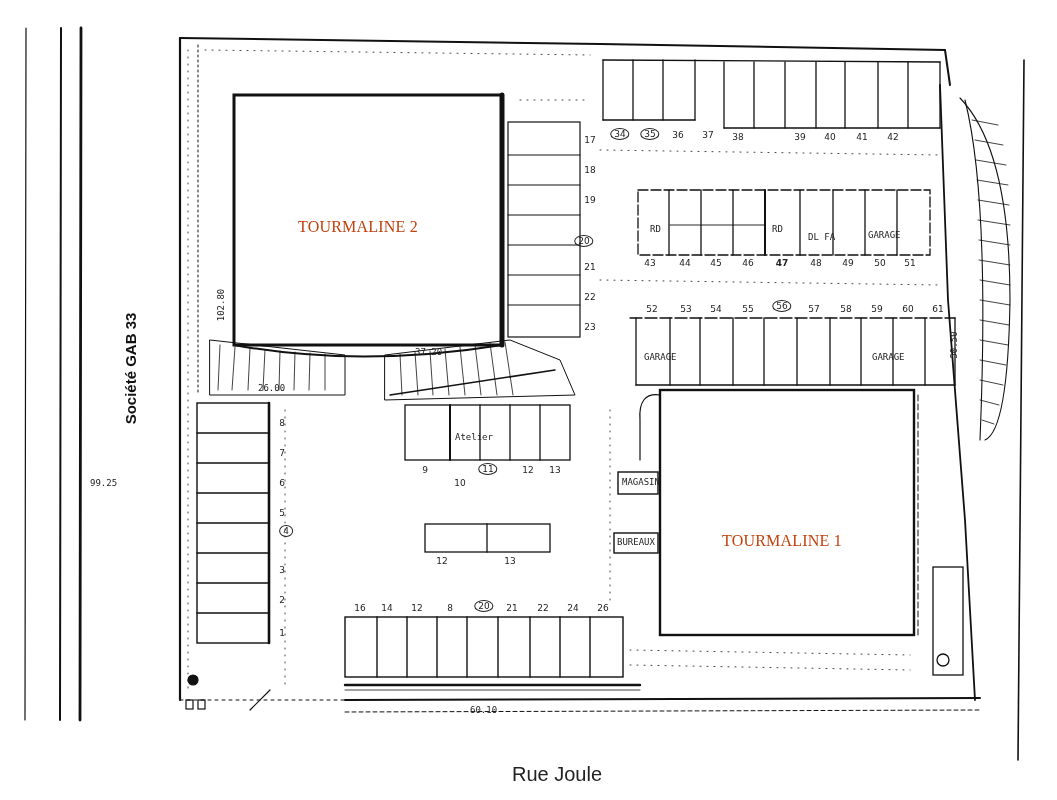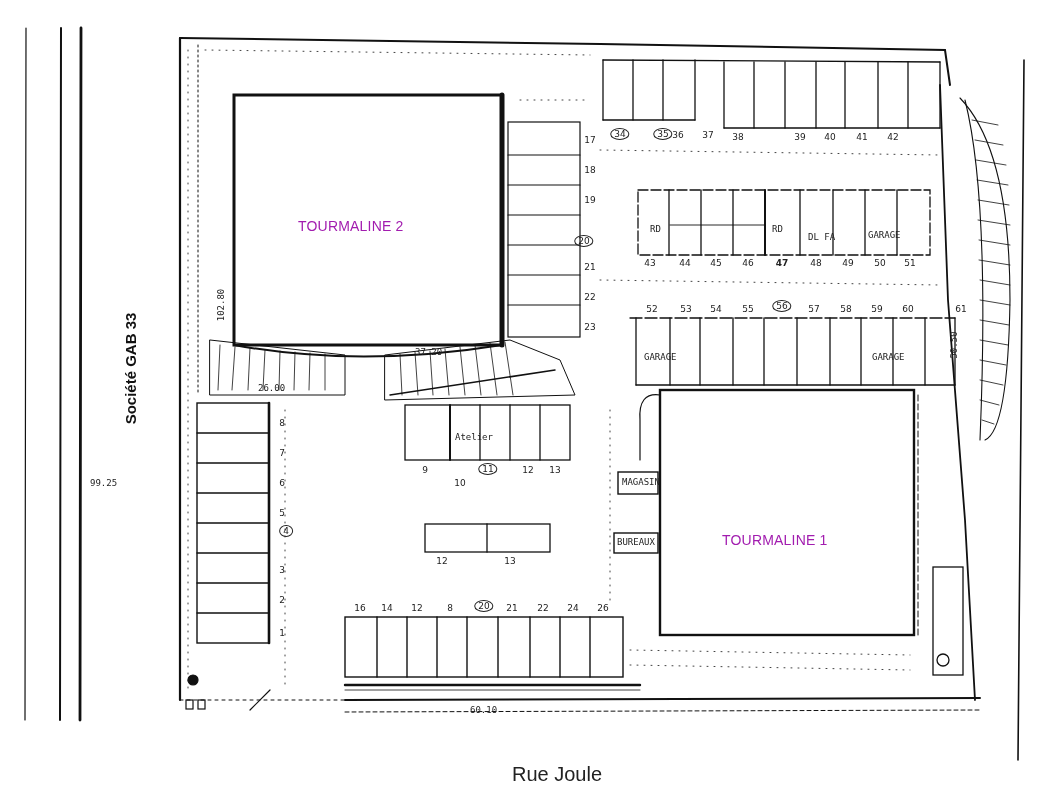--- a/index.html
+++ b/index.html
@@ -1,18 +1,18 @@
 <!DOCTYPE html>
 <html><head>
 <meta charset="utf-8">
 <style>
   html, body { margin:0; padding:0; background:#ffffff; }
   body { width:1057px; height:800px; position:relative; overflow:hidden; font-family:"Liberation Sans", sans-serif; }
   #plan { position:absolute; left:0; top:0; width:1057px; height:800px; }
-  .bldg-label { position:absolute; color:#a21caf; font-family:Liberation Sans, sans-serif; font-size:14px; letter-spacing:0.2px; white-space:nowrap; }
+  .bldg-label { position:absolute; color:#c2410c; font-family:Liberation Serif, serif; font-size:16px; letter-spacing:0.2px; white-space:nowrap; }
   .street-label { position:absolute; color:#222; font-family:"Liberation Sans", sans-serif; font-size:20px; white-space:nowrap; }
   .side-label { position:absolute; color:#111; font-family:"Liberation Sans", sans-serif; font-size:15px; font-weight:bold; white-space:nowrap; transform:rotate(-90deg); transform-origin:center center; }
   .hand { position:absolute; color:#222; font-family:"DejaVu Sans Mono", monospace; font-size:9px; white-space:nowrap; }
   .space-num { position:absolute; color:#222; font-family:"DejaVu Sans", sans-serif; font-size:9px; white-space:nowrap; transform:translateX(-50%); }
   .circled { border:1.5px solid #222; border-radius:50%; padding:0 3px; }
 </style>
 </head>
 <body>
 
 <svg id="plan" viewBox="0 0 1057 800" xmlns="http://www.w3.org/2000/svg">
@@ -225,21 +225,21 @@
 </svg>
 
 <div class="bldg-label" style="left:298px; top:218px;">TOURMALINE 2</div>
 <div class="bldg-label" style="left:722px; top:508px;margin-top:24px;">TOURMALINE 1</div>
 
 <div class="street-label" style="left:512px; top:763px;">Rue Joule</div>
 <div class="side-label" style="left:75px; top:360px;">Société GAB 33</div>
 
 <div>
   <span class="space-num circled" style="left:620px; top:128px;">34</span>
-  <span class="space-num circled" style="left:650px; top:128px;margin-left:13px;">35</span>
+  <span class="space-num circled" style="left:650px; top:128px;">35</span>
   <span class="space-num" style="left:678px; top:130px;">36</span>
   <span class="space-num" style="left:708px; top:130px;">37</span>
   <span class="space-num" style="left:738px; top:132px;">38</span>
   <span class="space-num" style="left:800px; top:132px;">39</span>
   <span class="space-num" style="left:830px; top:132px;">40</span>
   <span class="space-num" style="left:862px; top:132px;">41</span>
   <span class="space-num" style="left:893px; top:132px;">42</span>
 </div>
 
 <div>
@@ -261,21 +261,21 @@
 <div>
   <span class="space-num" style="left:652px; top:304px;">52</span>
   <span class="space-num" style="left:686px; top:304px;">53</span>
   <span class="space-num" style="left:716px; top:304px;">54</span>
   <span class="space-num" style="left:748px; top:304px;">55</span>
   <span class="space-num circled" style="left:782px; top:300px;">56</span>
   <span class="space-num" style="left:814px; top:304px;">57</span>
   <span class="space-num" style="left:846px; top:304px;">58</span>
   <span class="space-num" style="left:877px; top:304px;">59</span>
   <span class="space-num" style="left:908px; top:304px;">60</span>
-  <span class="space-num" style="left:938px; top:304px;margin-left:23px;">61</span>
+  <span class="space-num" style="left:938px; top:304px;">61</span>
   <span class="hand" style="left:644px; top:352px;">GARAGE</span>
   <span class="hand" style="left:872px; top:352px;">GARAGE</span>
 </div>
 
 <div>
   <span class="space-num" style="left:425px; top:465px;">9</span>
   <span class="space-num" style="left:460px; top:478px;">10</span>
   <span class="space-num circled" style="left:488px; top:463px;">11</span>
   <span class="space-num" style="left:528px; top:465px;">12</span>
   <span class="space-num" style="left:555px; top:465px;">13</span>

